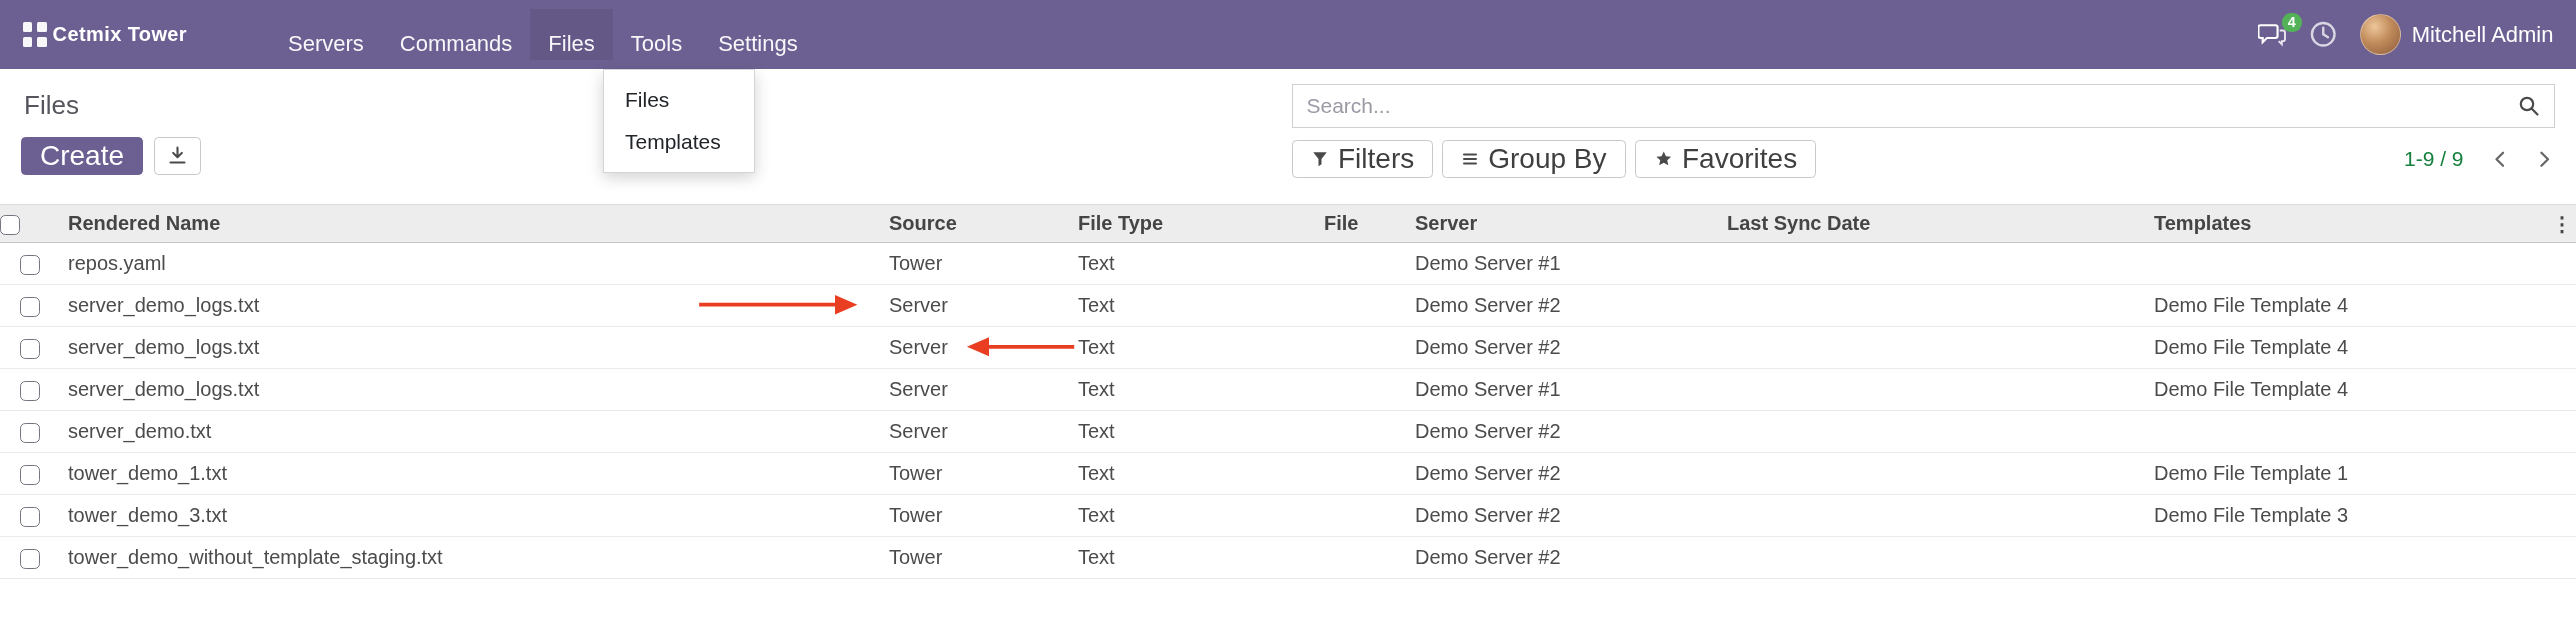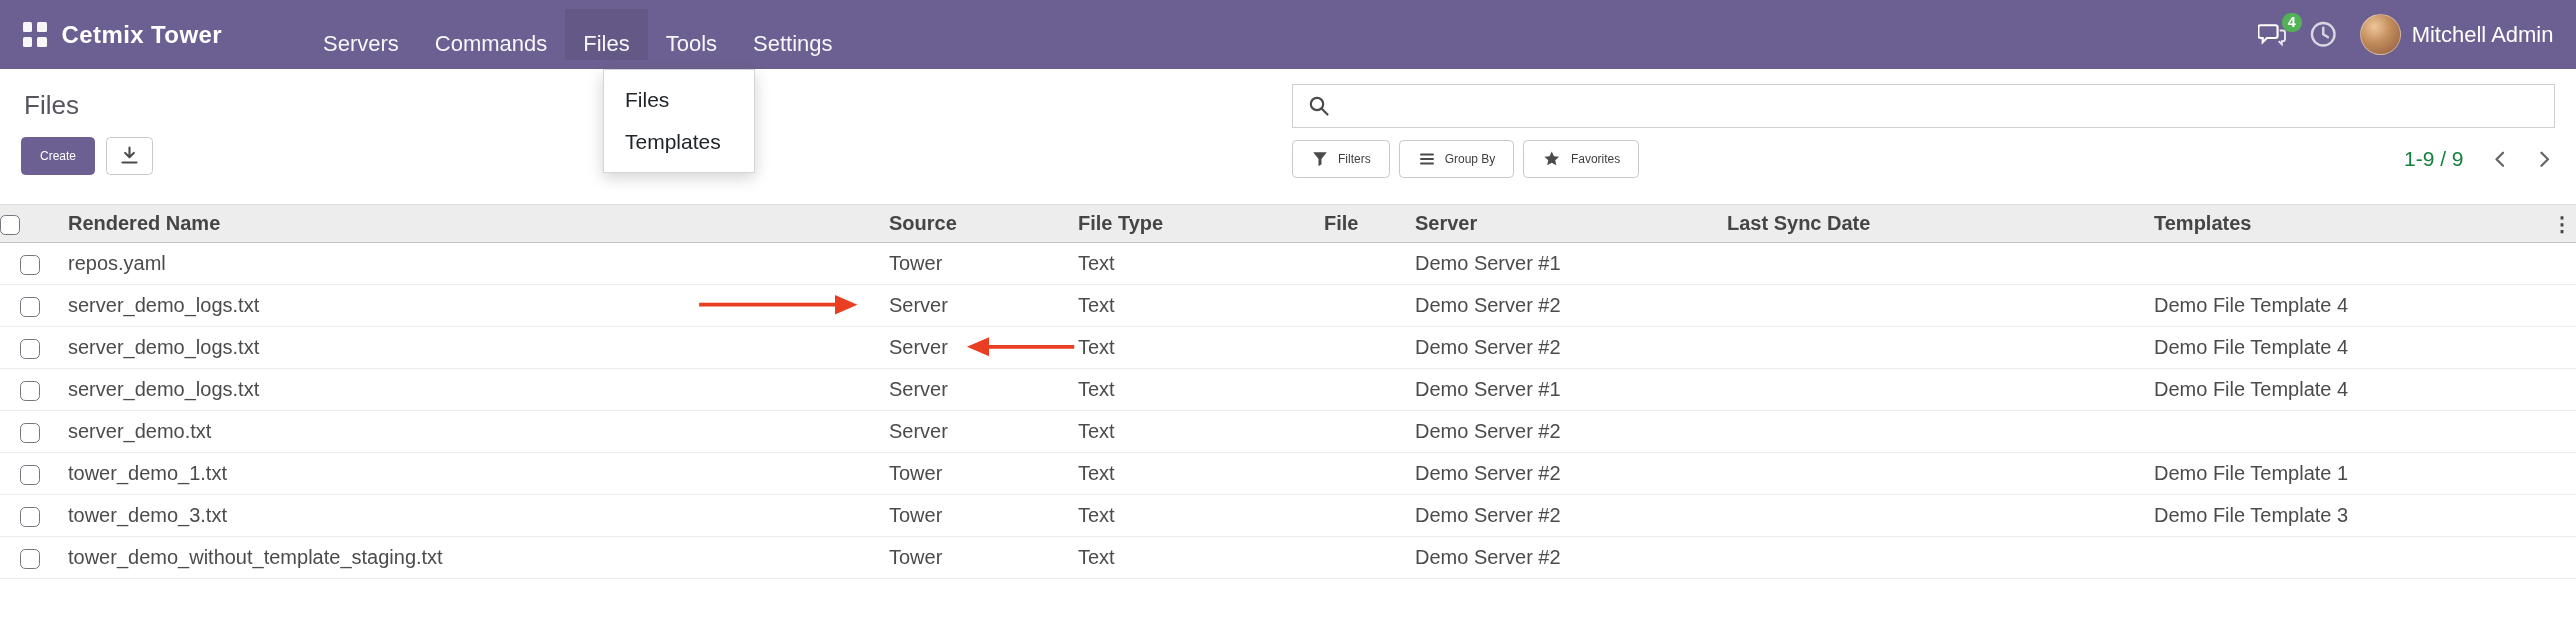--- a/index.html
+++ b/index.html
@@ -25,23 +25,23 @@
   }
   .apps-icon {
     display: grid;
     grid-template-columns: 9.8px 9.8px;
     grid-template-rows: 9.8px 9.8px;
     gap: 4.5px;
     cursor: pointer;
   }
   .apps-icon span { background: rgba(255,255,255,0.95); border-radius: 1.5px; }
   .brand {
-    font-size: 24px;
+    font-size: 20px;
     font-weight: bold;
-    margin-left: 15px;
+    margin-left: 6px;
     letter-spacing: 0.4px;
     white-space: nowrap;
     cursor: pointer;
   }
   .nav-menu { display: flex; margin-left: 83px; height: 51px; }
   .nav-item {
     font-size: 22px;
     line-height: 69px;
     padding: 0 18px;
     color: rgba(255,255,255,0.95);
@@ -105,21 +105,21 @@
     font-weight: 400;
     color: #55555e;
     margin: 6px 0 16.5px 3px;
     line-height: 30px;
   }
   .cp-left-buttons { display: flex; align-items: center; gap: 10.5px; }
   .btn {
     display: inline-flex;
     align-items: center;
     gap: 9px;
-    font-size: 12px;
+    font-size: 28px;
     border-radius: 4.5px;
     padding: 7.5px 18px;
     cursor: pointer;
     border: 0.8px solid #c9c9c9;
     background: #fff;
     color: #3f3f3f;
     white-space: nowrap;
     height: 38px;
     text-align: center;
   }
@@ -255,20 +255,21 @@
       <button class="btn btn-icon-only">
         <svg width="21" height="21" viewBox="0 0 24 24">
           <path d="M12 3 v10 M7 9 l5 5 5 -5 M4 20 h16" fill="none" stroke="#4a4a4a" stroke-width="2.4" stroke-linecap="round" stroke-linejoin="round"></path>
         </svg>
       </button>
     </div>
   </div>
 
   <div class="cp-right">
     <div class="search-box">
+      <input class="search-input" type="text" placeholder="Search..." style="">
       <svg width="24" height="24" viewBox="0 0 24 24">
         <circle cx="10" cy="10" r="6.2" fill="none" stroke="#4a4a4a" stroke-width="2.2"></circle>
         <path d="M14.8 14.8 L20.5 20.5" stroke="#4a4a4a" stroke-width="2.2" stroke-linecap="round"></path>
       </svg>
     </div>
     <div class="cp-right-row">
       <div class="filter-buttons">
         <button class="btn">
           <svg width="18" height="18" viewBox="0 0 24 24">
             <path d="M3 3 h18 l-7 9 v7 l-4 2.5 v-9.5 z" fill="#4a4a4a"></path>

